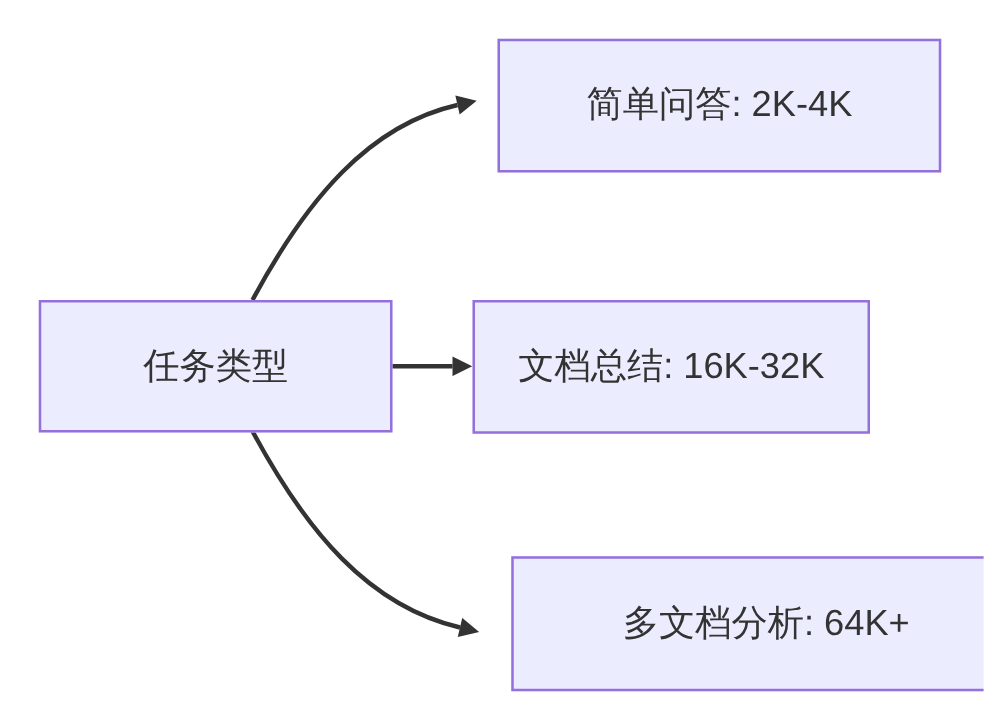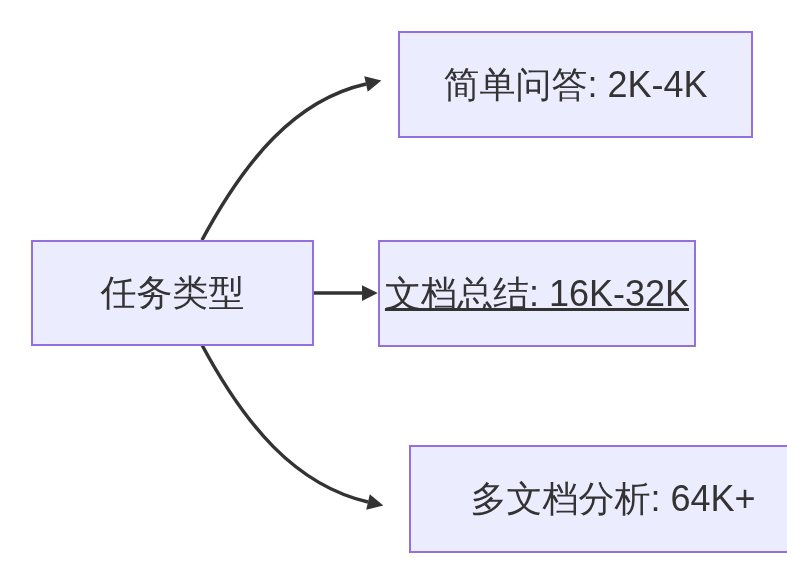--- a/index.html
+++ b/index.html
@@ -37,28 +37,28 @@
     stroke: none;
   }
   .node {
     position: absolute;
     background: var(--node-fill);
     border: 2.5px solid var(--node-border);
     color: var(--node-text);
     display: flex;
     align-items: center;
     justify-content: center;
-    font-size: 36px;
+    font-size: 29px;
     line-height: 1.2;
     white-space: nowrap;
     text-align: center;
   }
   .node-root    { left: 31px;  top: 240px; width: 283px; height: 106px; }
   .node-branch0 { left: 398px; top: 31px;  width: 355px; height: 107px; }
-  .node-branch1 { left: 378px; top: 240px; width: 318px; height: 107px; text-decoration: underline; }
+  .node-branch1 { left: 378px; top: 240px; width: 318px; height: 107px; }
   .node-branch2 { left: 409px; top: 445px; width: 408px; height: 108px; }
 </style>
 </head>
 <body>
 
 <div class="canvas">
 
   <svg class="edges" width="787" height="572" viewBox="0 0 787 572" aria-hidden="true">
     <defs>
       <marker id="arrowhead" viewBox="0 0 10 10" refX="0" refY="5" markerUnits="strokeWidth" markerWidth="5" markerHeight="4.5" orient="auto">

